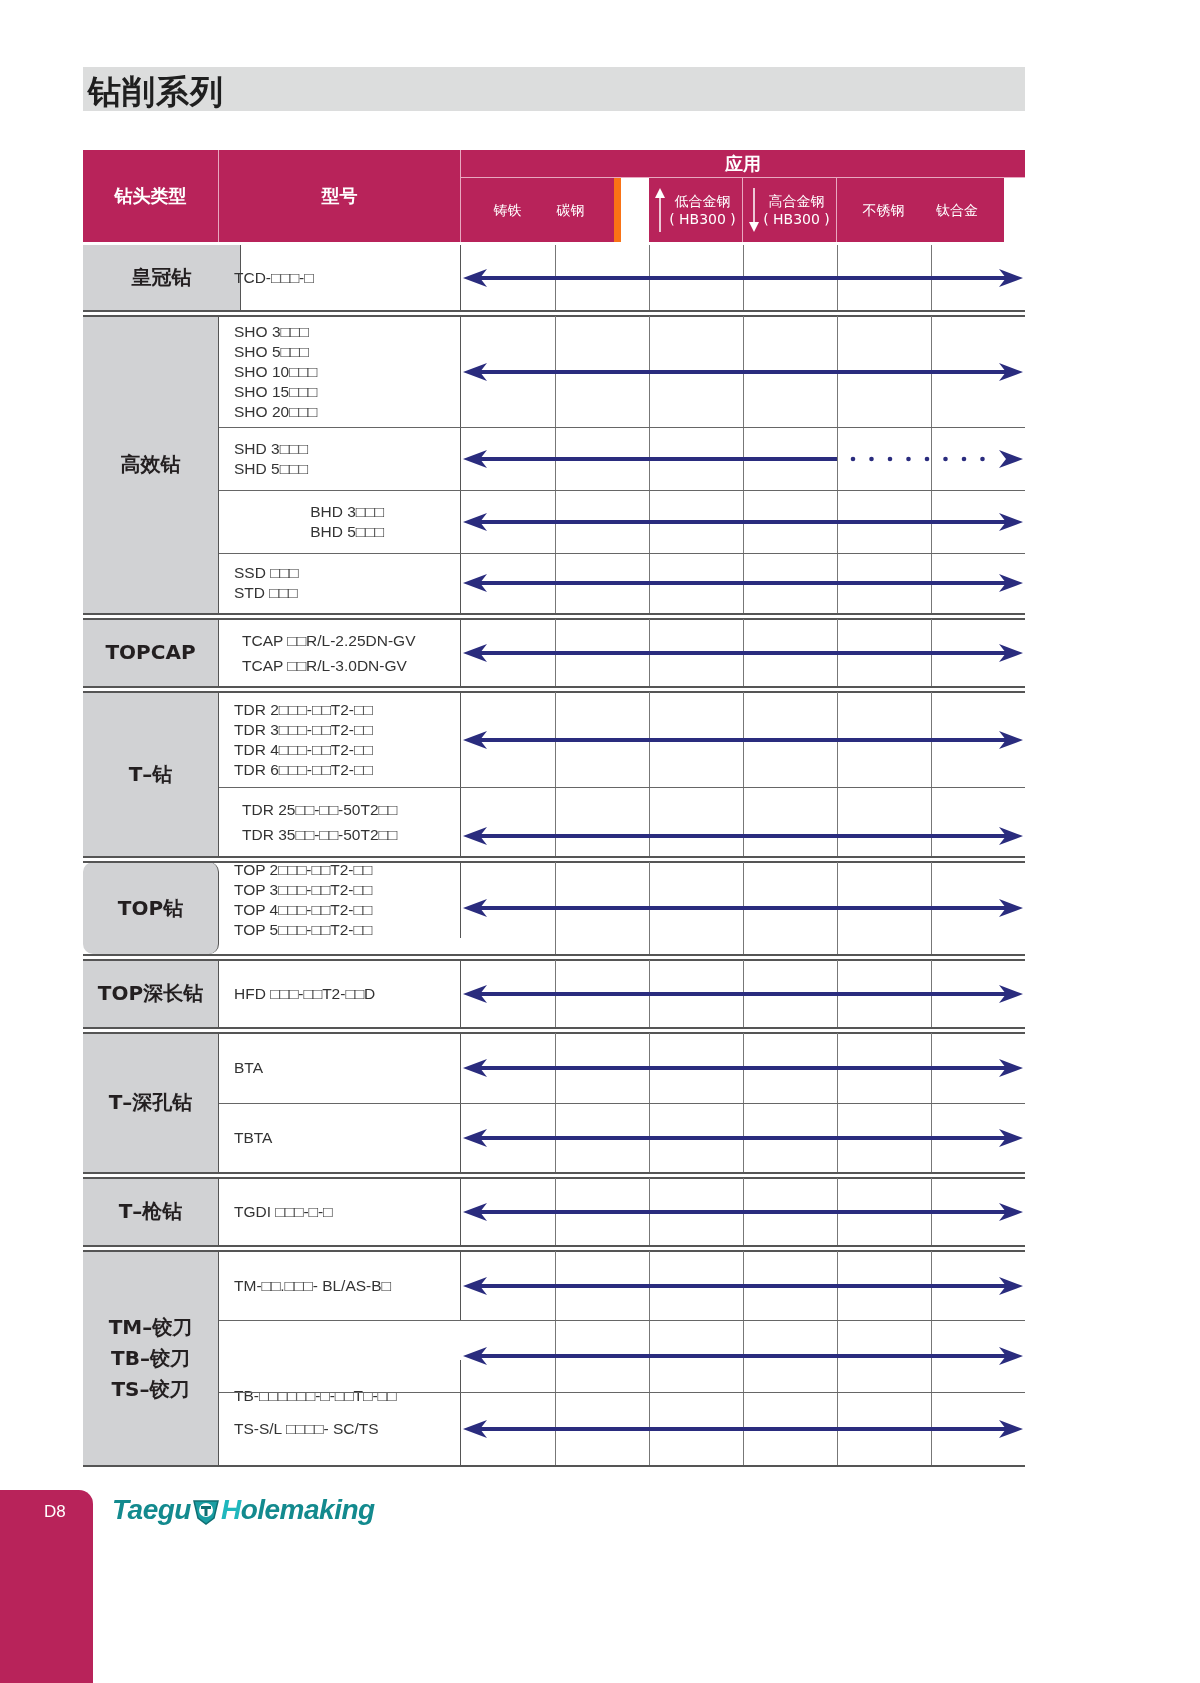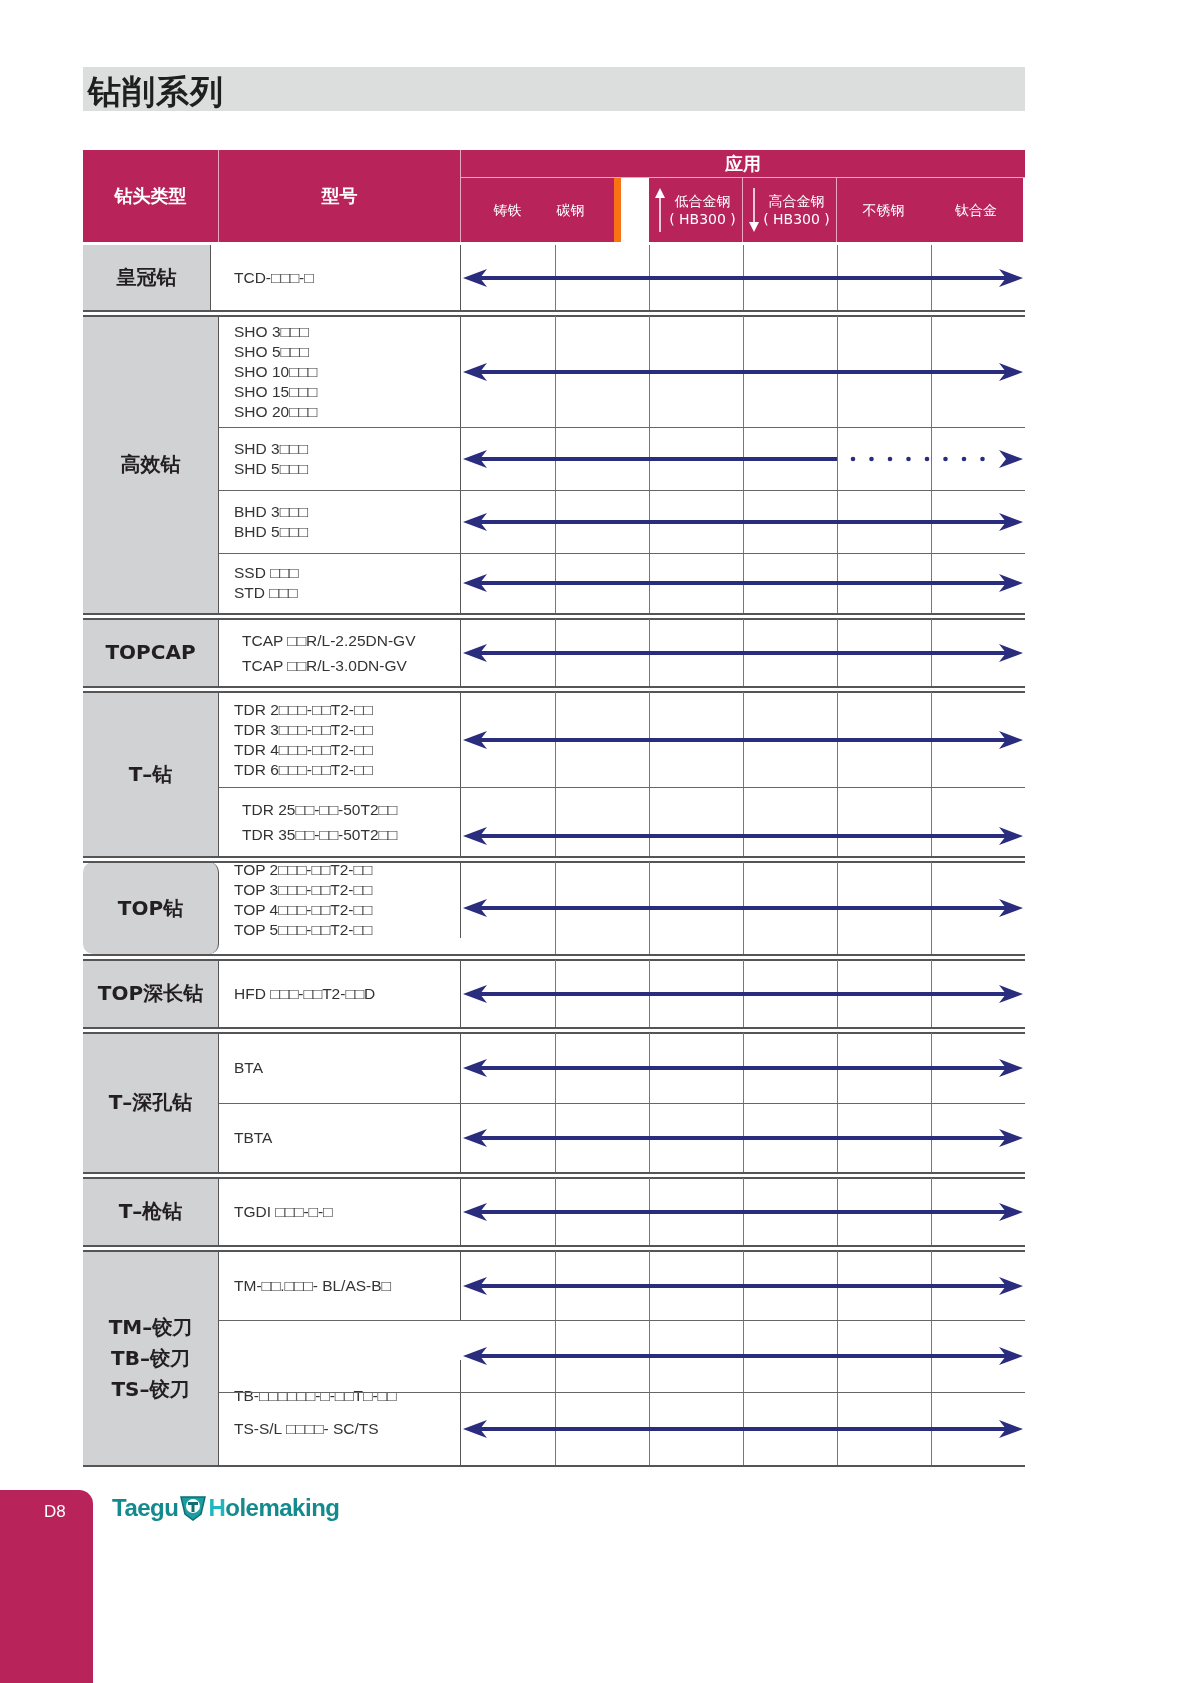--- a/index.html
+++ b/index.html
@@ -19,21 +19,21 @@
   .model-cell div { line-height:20px; }
   .model-cell.spaced div { line-height:25px;margin-left:8px; }
   .app-cell { position:absolute; left:461px; width:564px; box-sizing:border-box; }
   .vline { position:absolute; top:0; bottom:0; width:1px; background:#777; }
   .hline { position:absolute; height:1.5px; background:#555; }
   .hline-thin { position:absolute; height:1px; background:#666; }
   .arrow { position:absolute; left:0; width:564px; height:24px; }
 
   .footer-tab { position:absolute; left:0; top:1490px; width:93px; height:193px; background:#b8235a; border-top-right-radius:14px; }
   .footer-page { position:absolute; left:44px; top:1502px; color:#fff; font-size:17px; font-family:"Liberation Sans", sans-serif; }
-  .logo { position:absolute; left:112px; top:1494px; display:flex; align-items:center; font-family:"Liberation Sans", sans-serif; font-weight:bold; font-size:24px; color:#138a8e; letter-spacing:-0.5px; }
+  .logo { position:absolute; left:112px; top:1494px; display:flex; align-items:flex-end; font-family:"Liberation Sans", sans-serif; font-weight:bold; font-style:italic; font-size:28px; color:#138a8e; letter-spacing:-0.5px; }
   .logo .h { color:#1fb7bd; }
 </style>
 </head>
 <body>
 
 <div class="title-bar">
   <span class="title-text">钻削系列</span>
 </div>
 
 <div class="hdr hdr-big" style="left:83px;top:150px;width:136px;height:92px;border-right:1px solid #e8a8c0;">钻头类型</div>
@@ -55,24 +55,24 @@
   <svg width="10" height="44" style="margin-right:4px;">
       <line x1="5" y1="0" x2="5" y2="38" stroke="#fff" stroke-width="1.5"></line>
       <polygon points="0,34 5,44 10,34" fill="#fff"></polygon>
     </svg>
   <div>
       <div>高合金钢</div>
       <div>( HB300 )</div>
     </div>
 </div>
 <div class="hdr hdr-sub" style="left:837px;top:178px;width:94px;height:64px;border-right:1px solid #e8a8c0;">不锈钢</div>
-<div class="hdr hdr-sub" style="left:929px;top:178px;width:94px;height:64px;">钛合金</div>
+<div class="hdr hdr-sub" style="left:910px;top:178px;width:94px;height:64px;">钛合金</div>
 
 <div id="body-rows">
-    <div class="group-cell" style="left: 83px; top: 245px; width: 128px; height: 65px;">
+    <div class="group-cell" style="left: 83px; top: 245px; width: 158px; height: 65px;">
       <div>皇冠钻</div>
     </div>
     <div class="hline" style="left: 83px; width: 942px; top: 310px;"></div>
     <div class="model-cell" style="top: 245px; height: 65px;">
       <div>TCD-□□□-□</div>
     </div>
     <div class="app-cell" style="top: 245px; height: 65px;">
       <div class="vline" style="left: 94px;"></div>
       <div class="vline" style="left: 188px;"></div>
       <div class="vline" style="left: 282px;"></div>
@@ -126,21 +126,21 @@
         <circle cx="429" cy="12" r="2.3" fill="#2a2c7e"></circle>
         <circle cx="447.5" cy="12" r="2.3" fill="#2a2c7e"></circle>
         <circle cx="466" cy="12" r="2.3" fill="#2a2c7e"></circle>
         <circle cx="484.5" cy="12" r="2.3" fill="#2a2c7e"></circle>
         <circle cx="503" cy="12" r="2.3" fill="#2a2c7e"></circle>
         <circle cx="521.5" cy="12" r="2.3" fill="#2a2c7e"></circle>
         <polygon points="562,12 538,3 545,12 538,21" fill="#2a2c7e"></polygon>
       </svg>
     </div>
     <div class="hline-thin" style="left: 219px; width: 806px; top: 427px;"></div>
-    <div class="model-cell" style="top: 490px; height: 63px;">
+    <div class="model-cell" style="top: 490px; height: 63px; text-align: center;">
       <div>BHD 3□□□</div>
       <div>BHD 5□□□</div>
     </div>
     <div class="app-cell" style="top: 490px; height: 63px;">
       <div class="vline" style="left: 94px;"></div>
       <div class="vline" style="left: 188px;"></div>
       <div class="vline" style="left: 282px;"></div>
       <div class="vline" style="left: 376px;"></div>
       <div class="vline" style="left: 470px;"></div>
       <svg class="arrow" width="564" height="24" style="top: 19.5px;">

